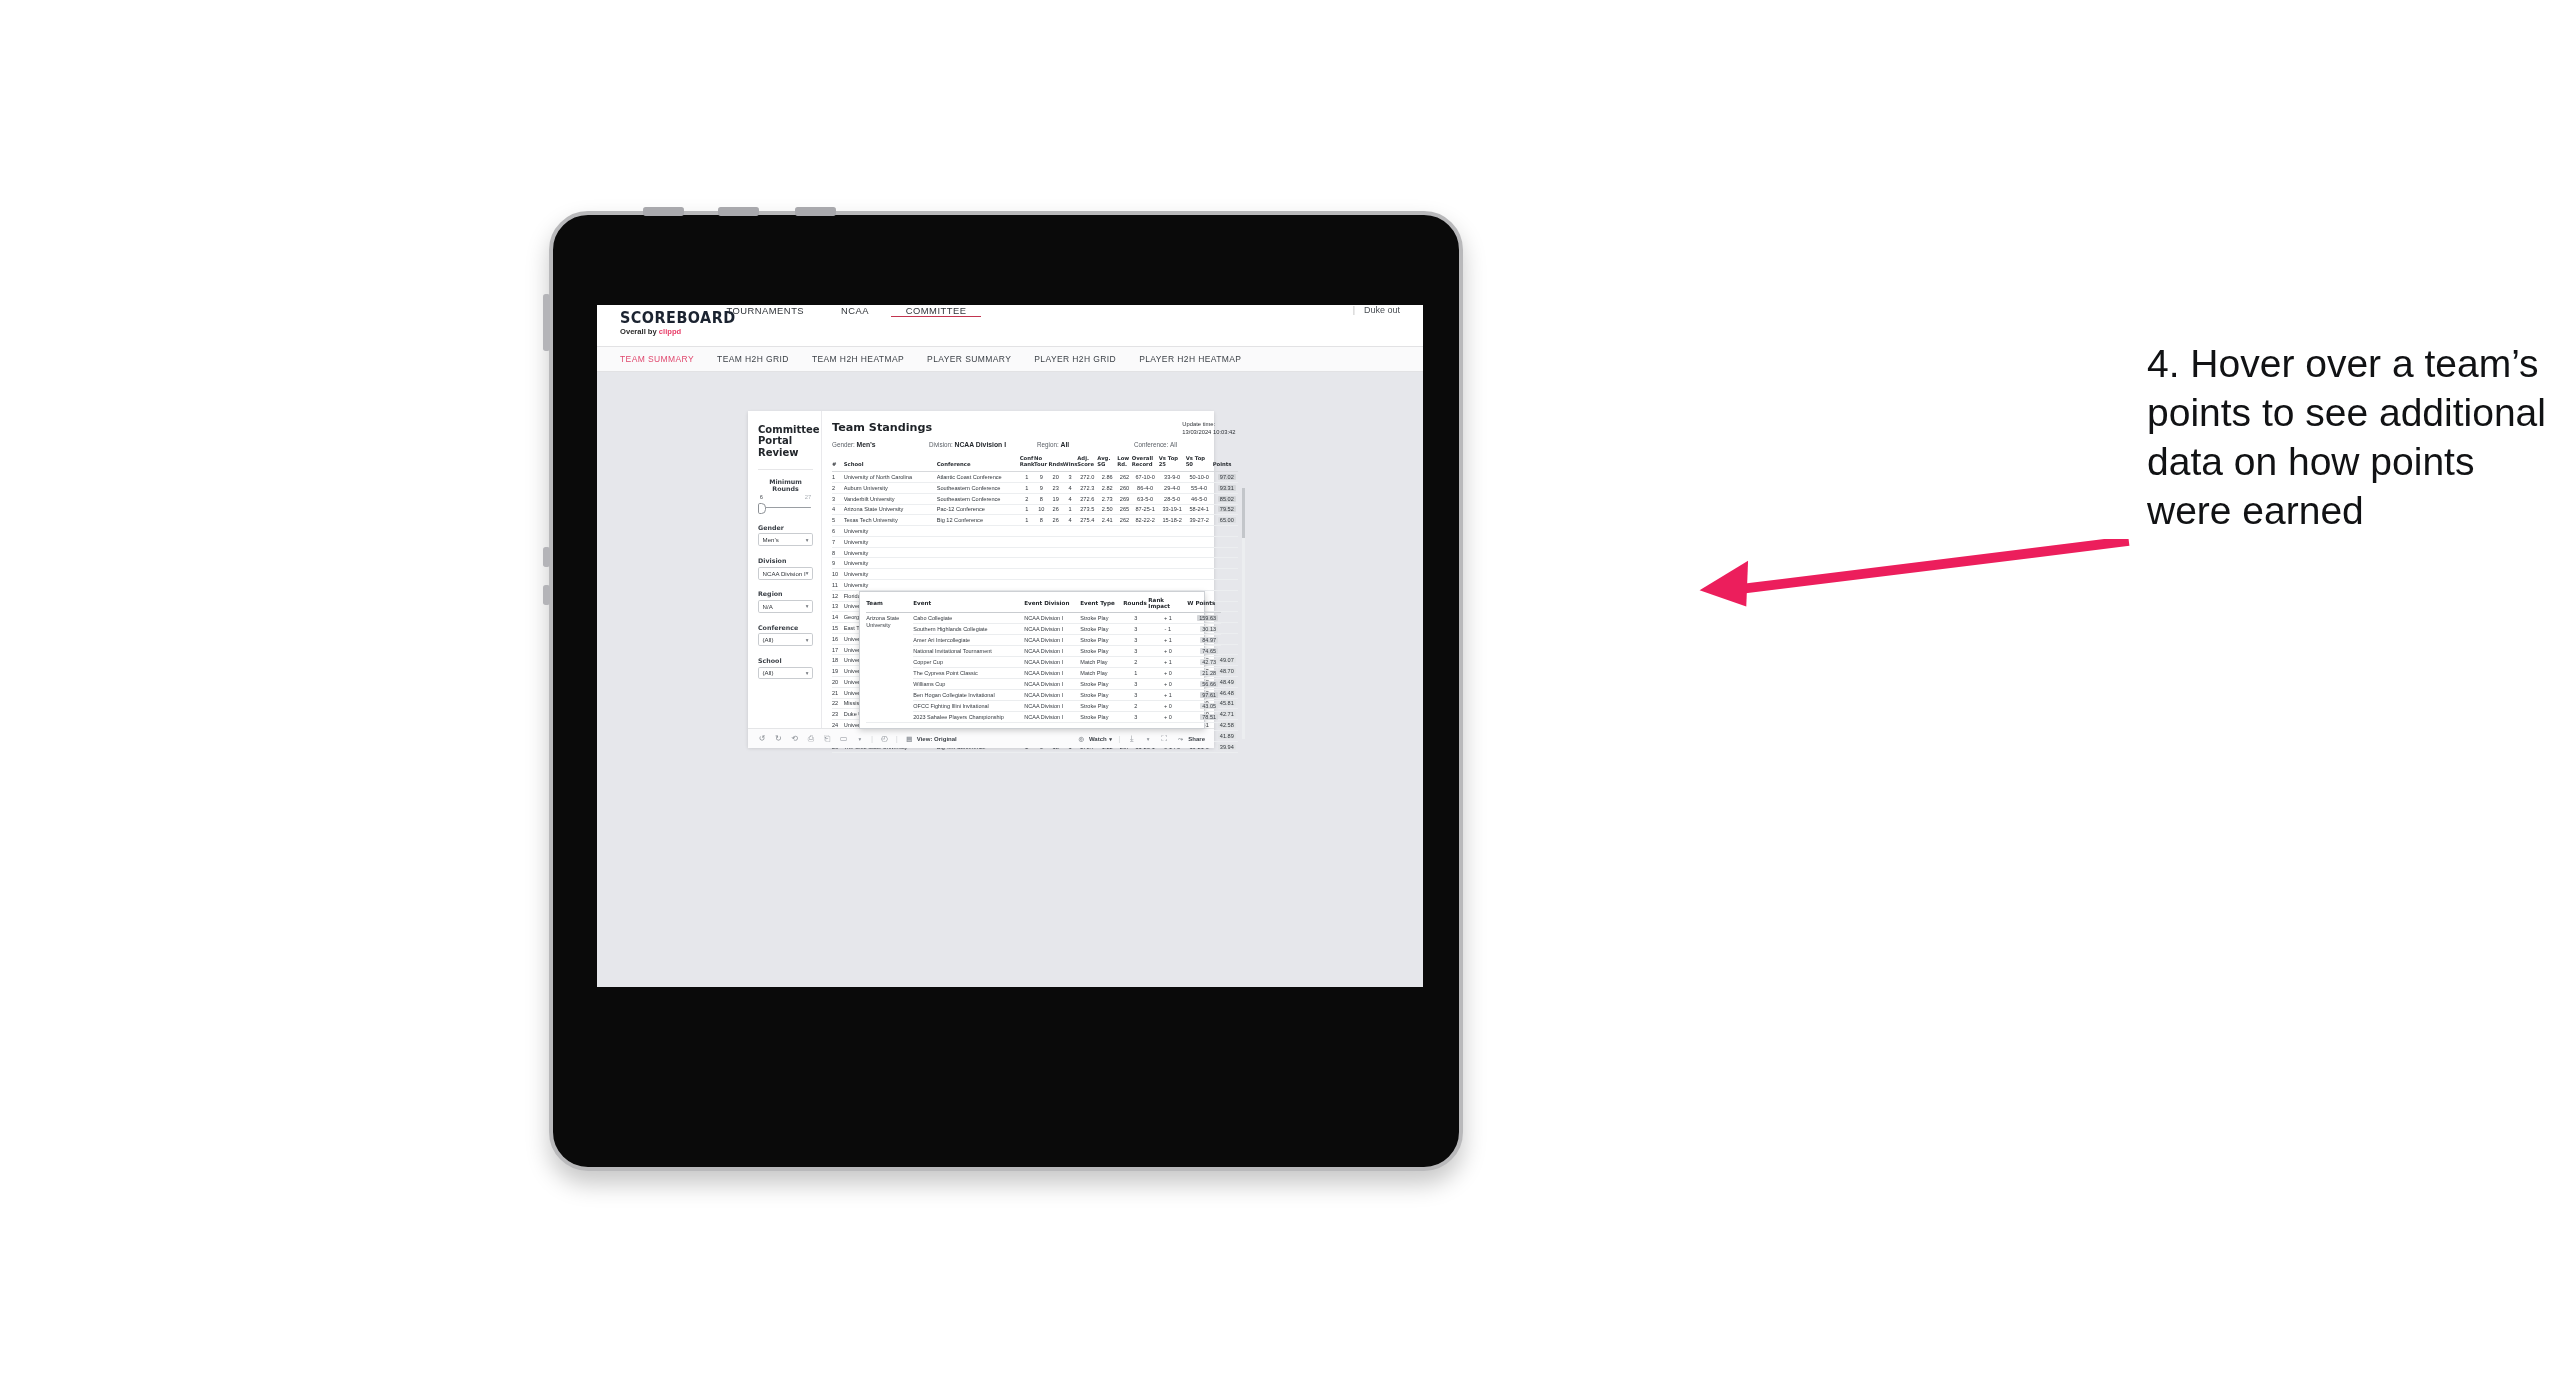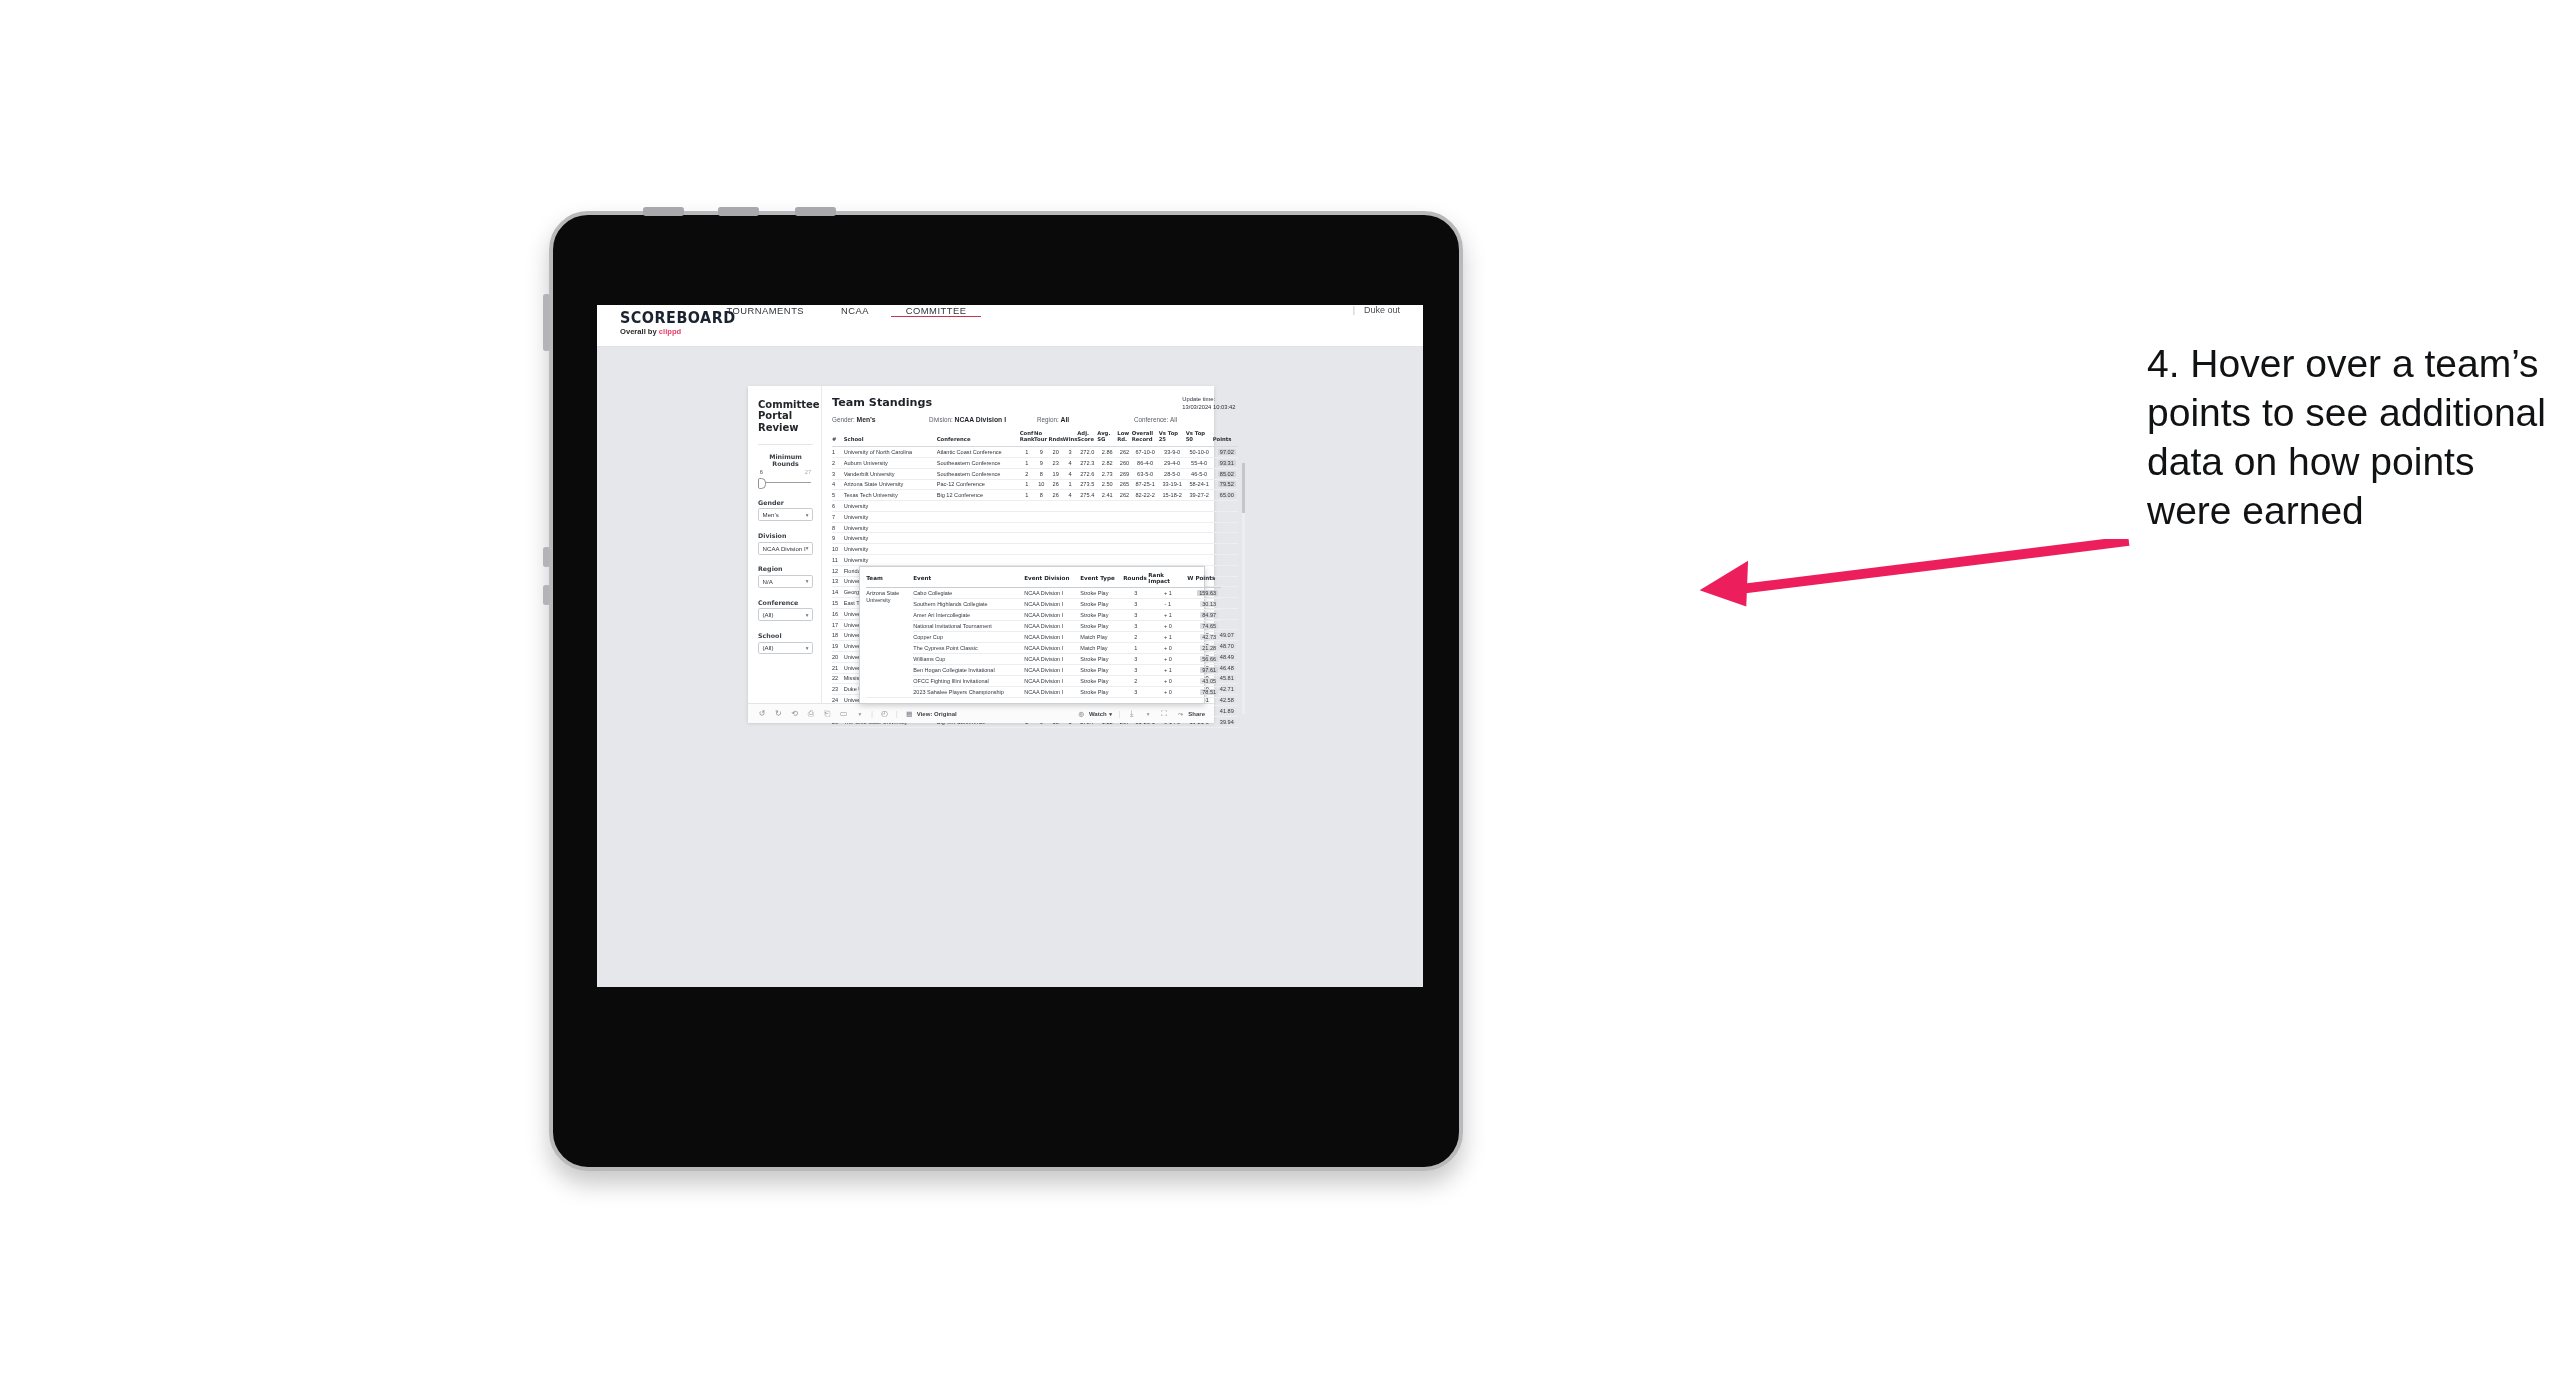--- a/index.html
+++ b/index.html
@@ -197,20 +197,28 @@
         <div class="navtab">TOURNAMENTS</div>
         <div class="navtab">NCAA</div>
         <div class="navtab active">COMMITTEE</div>
       </div>
       <div class="signout">
         <span class="bar">|</span>
         <span>Duke out</span>
       </div>
     </div>
 
+    <div id="subbar">
+      <div class="subtab active">TEAM SUMMARY</div>
+      <div class="subtab">TEAM H2H GRID</div>
+      <div class="subtab">TEAM H2H HEATMAP</div>
+      <div class="subtab">PLAYER SUMMARY</div>
+      <div class="subtab">PLAYER H2H GRID</div>
+      <div class="subtab">PLAYER H2H HEATMAP</div>
+    </div>
 
     <div id="dash">
       <div id="viz">
 
         <div class="side">
           <h2>
             <span>Committee</span><br>
             <span>Portal Review</span>
           </h2>
           <hr>

